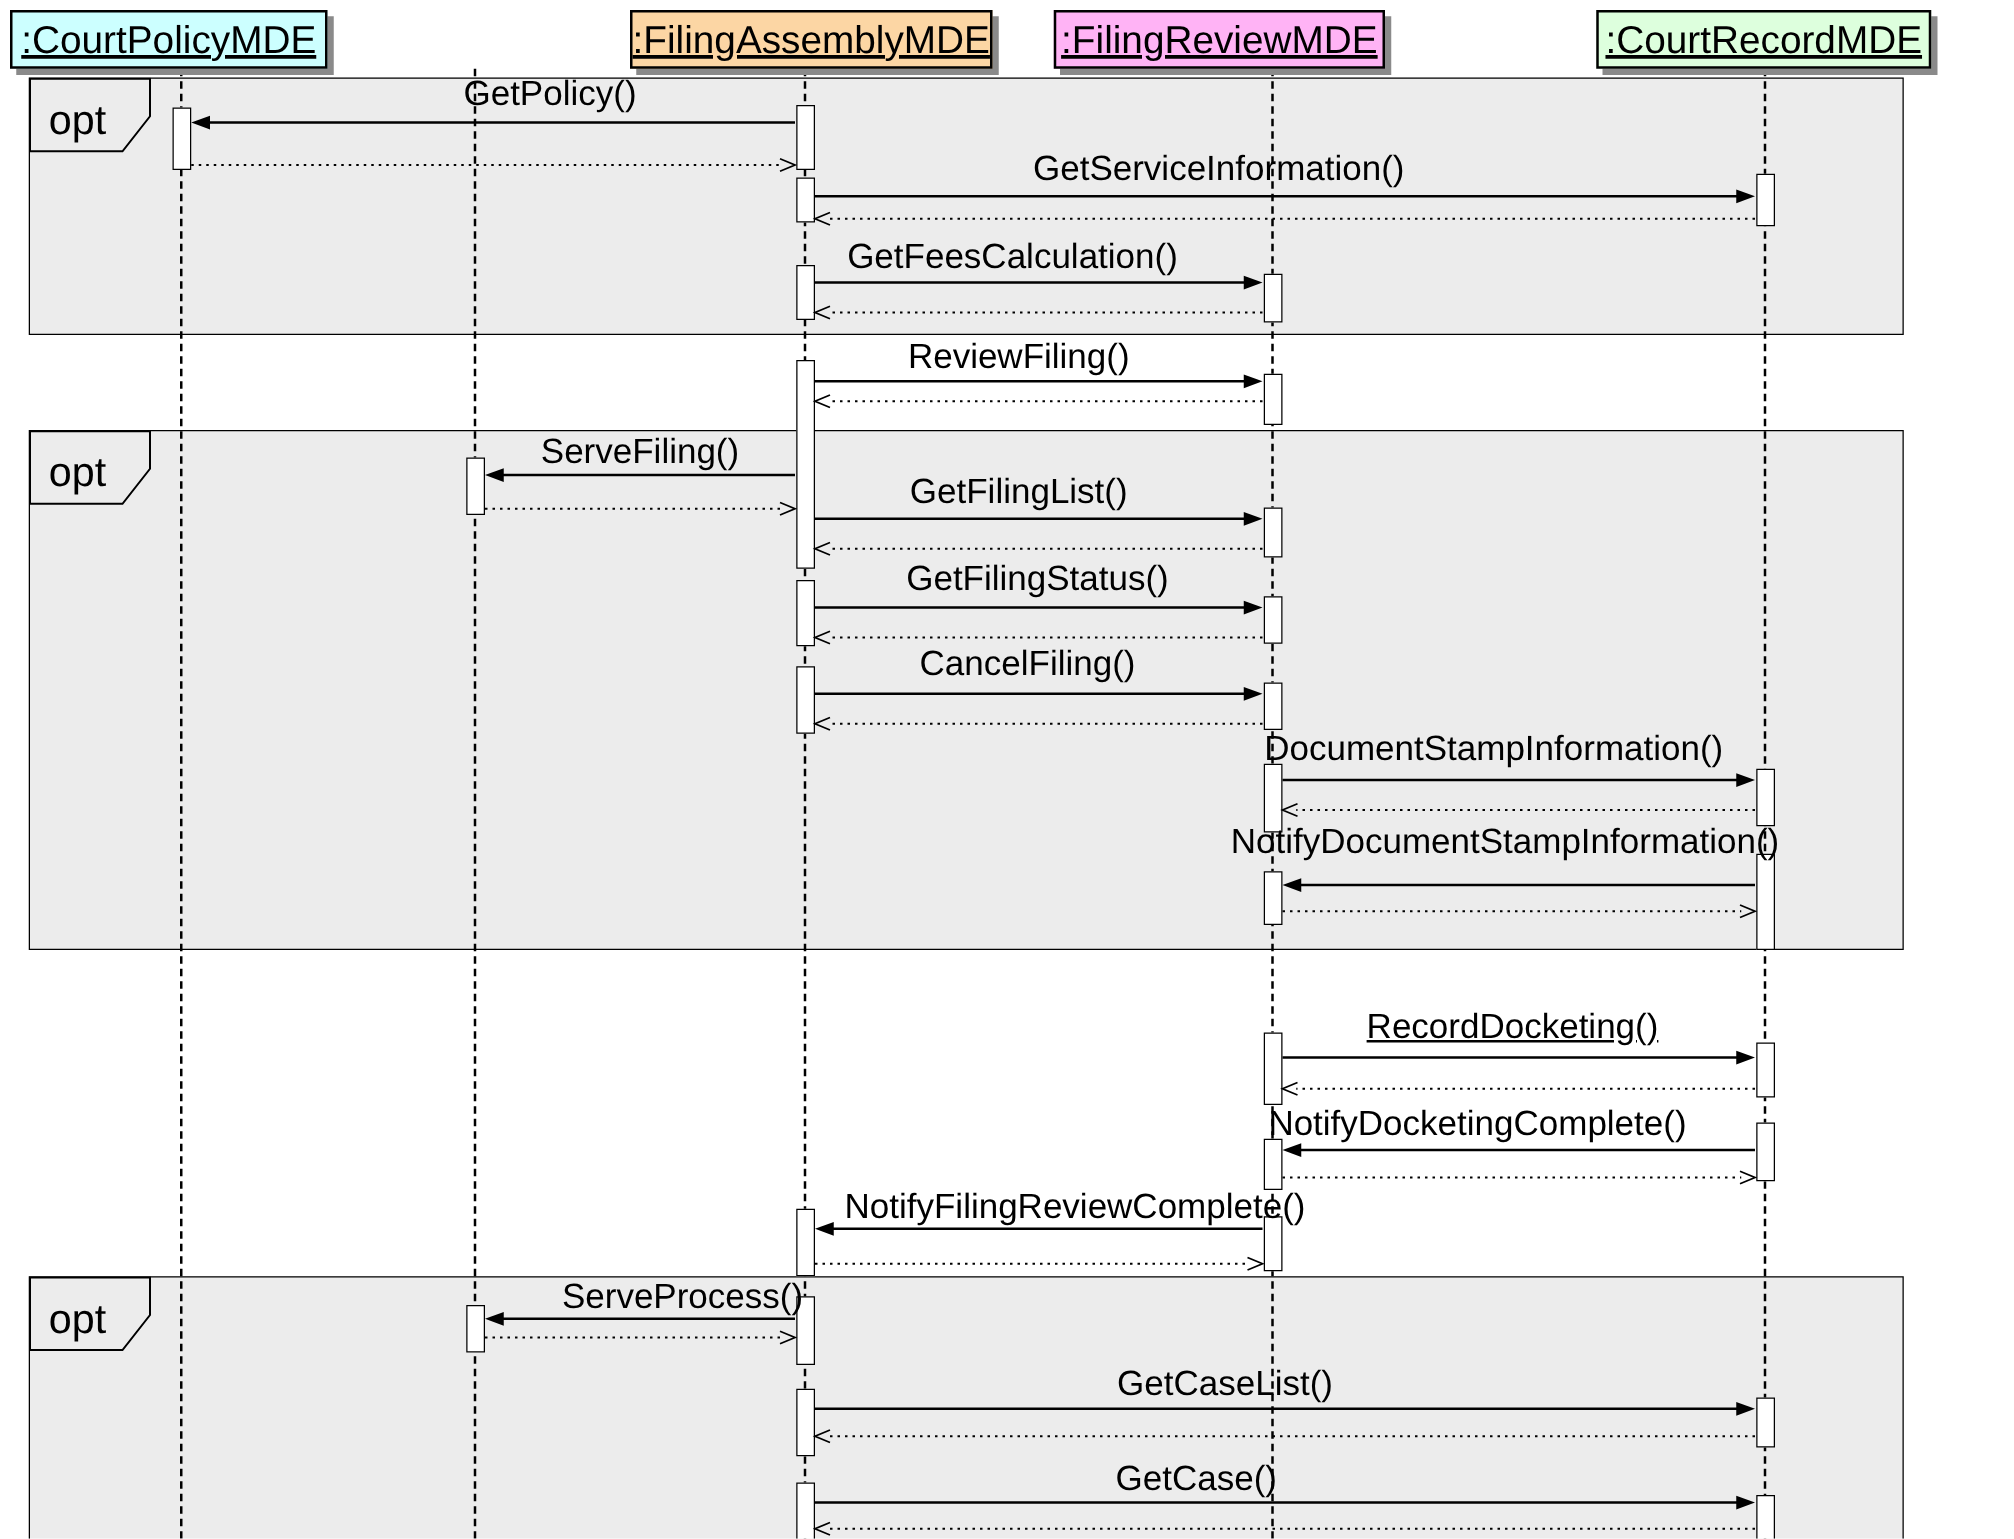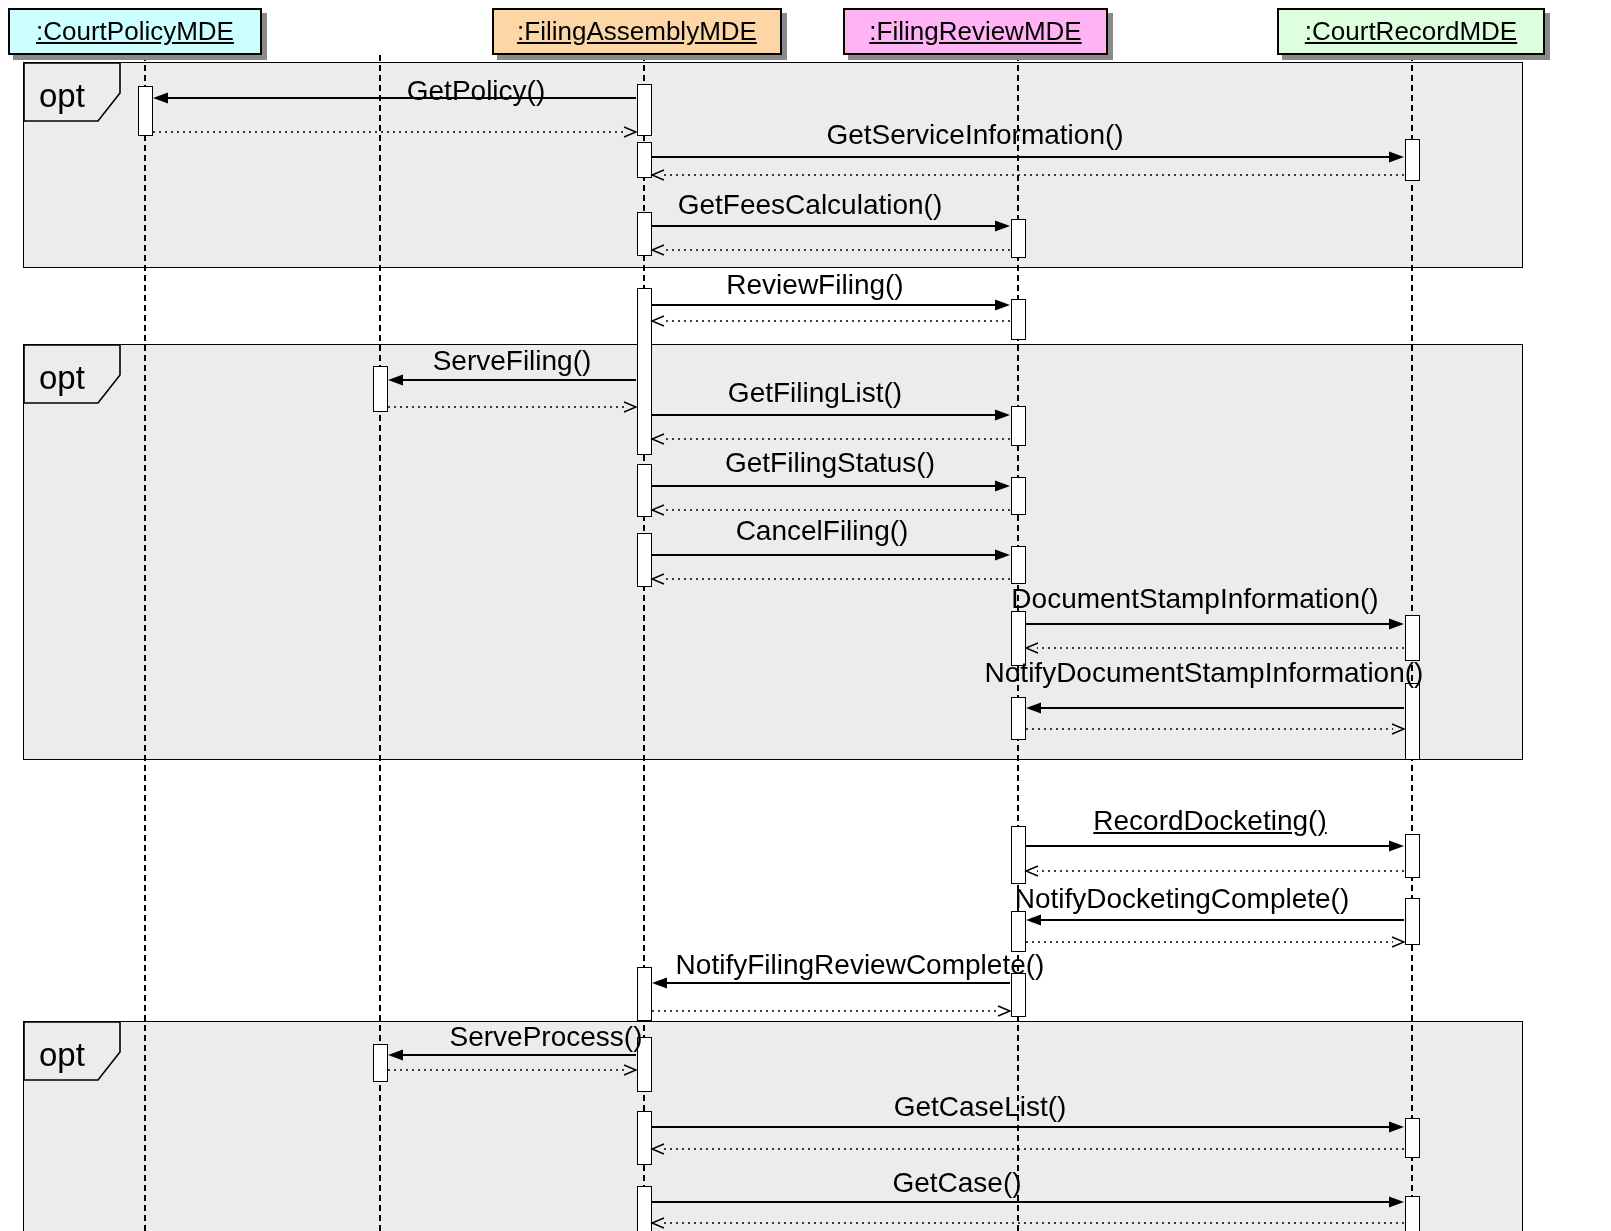--- a/index.html
+++ b/index.html
@@ -6,21 +6,21 @@
   #stage{position:relative;width:1611px;height:1231px;overflow:hidden;background:#fff;
          font-family:"Liberation Sans",sans-serif;color:#000;}
   .frag{position:absolute;background:#ececec;border:1.6px solid #000;box-sizing:border-box;z-index:0;}
   .pent{position:absolute;left:-1px;top:-1px;z-index:2;}
   .life{position:absolute;width:0;border-left:2px dashed #000;z-index:1;}
   .act{position:absolute;width:15px;background:#fff;border:1.5px solid #000;box-sizing:border-box;z-index:3;}
   .msg{position:absolute;width:640px;text-align:center;font-size:28px;line-height:1.08;
        white-space:nowrap;z-index:5;}
   .head{position:absolute;top:8px;height:47px;box-sizing:border-box;border:2.4px solid #000;
         box-shadow:5px 5px 0 #8a8a8a;display:flex;align-items:center;justify-content:center;
-        font-size:26px;text-decoration:underline;z-index:6;}
+        font-size:31px;text-decoration:underline;z-index:6;}
   #arrows{position:absolute;left:0;top:0;z-index:4;pointer-events:none;}
 </style>
 </head>
 <body>
 
 <div id="stage">
     <div class="frag" style="left: 23px; top: 62px; width: 1500px; height: 206px;">
       <svg width="99" height="61" class="pent">
         <path d="M1,1 H97 V31 L75,59 H1 Z" fill="#ececec" stroke="#000" stroke-width="1.6"></path>
         <text x="16" y="45" font-size="33" font-family="&quot;Liberation Sans&quot;, sans-serif" fill="#000">opt</text>
@@ -132,33 +132,33 @@
       <polyline points="624,1065 636,1070 624,1075" fill="none" stroke="#000" stroke-width="1.4"></polyline>
       <line x1="652" y1="1127" x2="1391" y2="1127" stroke="#000" stroke-width="2"></line>
       <polygon points="1404,1127 1389,1121.5 1389,1132.5" fill="#000"></polygon>
       <line x1="1404" y1="1149" x2="663" y2="1149" stroke="#000" stroke-width="1.5" stroke-dasharray="2,4"></line>
       <polyline points="664,1144 652,1149 664,1154" fill="none" stroke="#000" stroke-width="1.4"></polyline>
       <line x1="652" y1="1202" x2="1391" y2="1202" stroke="#000" stroke-width="2"></line>
       <polygon points="1404,1202 1389,1196.5 1389,1207.5" fill="#000"></polygon>
       <line x1="1404" y1="1223" x2="663" y2="1223" stroke="#000" stroke-width="1.5" stroke-dasharray="2,4"></line>
       <polyline points="664,1218 652,1223 664,1228" fill="none" stroke="#000" stroke-width="1.4"></polyline>
     </svg>
-    <div class="msg" style="left: 120px; top: 76px; padding-left: 36px;">GetPolicy()</div>
+    <div class="msg" style="left: 120px; top: 60px;">GetPolicy()</div>
     <div class="msg" style="left: 655px; top: 120px;">GetServiceInformation()</div>
     <div class="msg" style="left: 490px; top: 190px;">GetFeesCalculation()</div>
     <div class="msg" style="left: 495px; top: 270px;">ReviewFiling()</div>
     <div class="msg" style="left: 192px; top: 346px;">ServeFiling()</div>
     <div class="msg" style="left: 495px; top: 378px;">GetFilingList()</div>
     <div class="msg" style="left: 510px; top: 448px;">GetFilingStatus()</div>
     <div class="msg" style="left: 502px; top: 516px;">CancelFiling()</div>
     <div class="msg" style="left: 875px; top: 584px;">DocumentStampInformation()</div>
     <div class="msg" style="left: 884px; top: 658px;">NotifyDocumentStampInformation()</div>
     <div class="msg" style="left: 890px; top: 806px; text-decoration: underline;">RecordDocketing()</div>
     <div class="msg" style="left: 862px; top: 884px;">NotifyDocketingComplete()</div>
     <div class="msg" style="left: 540px; top: 950px;">NotifyFilingReviewComplete()</div>
     <div class="msg" style="left: 226px; top: 1022px;">ServeProcess()</div>
     <div class="msg" style="left: 660px; top: 1092px;">GetCaseList()</div>
     <div class="msg" style="left: 637px; top: 1168px;">GetCase()</div>
     <div class="head" style="left: 8px; width: 254px; background: rgb(204, 255, 255);">:CourtPolicyMDE</div>
-    <div class="head" style="left: 492px; width: 290px; background: rgb(252, 214, 164);">:FilingAssemblyMDE</div>
+    <div class="head" style="left: 504px; width: 290px; background: rgb(252, 214, 164);">:FilingAssemblyMDE</div>
     <div class="head" style="left: 843px; width: 265px; background: rgb(255, 179, 245);">:FilingReviewMDE</div>
     <div class="head" style="left: 1277px; width: 268px; background: rgb(221, 255, 221);">:CourtRecordMDE</div>
   </div>
 
 </body></html>

